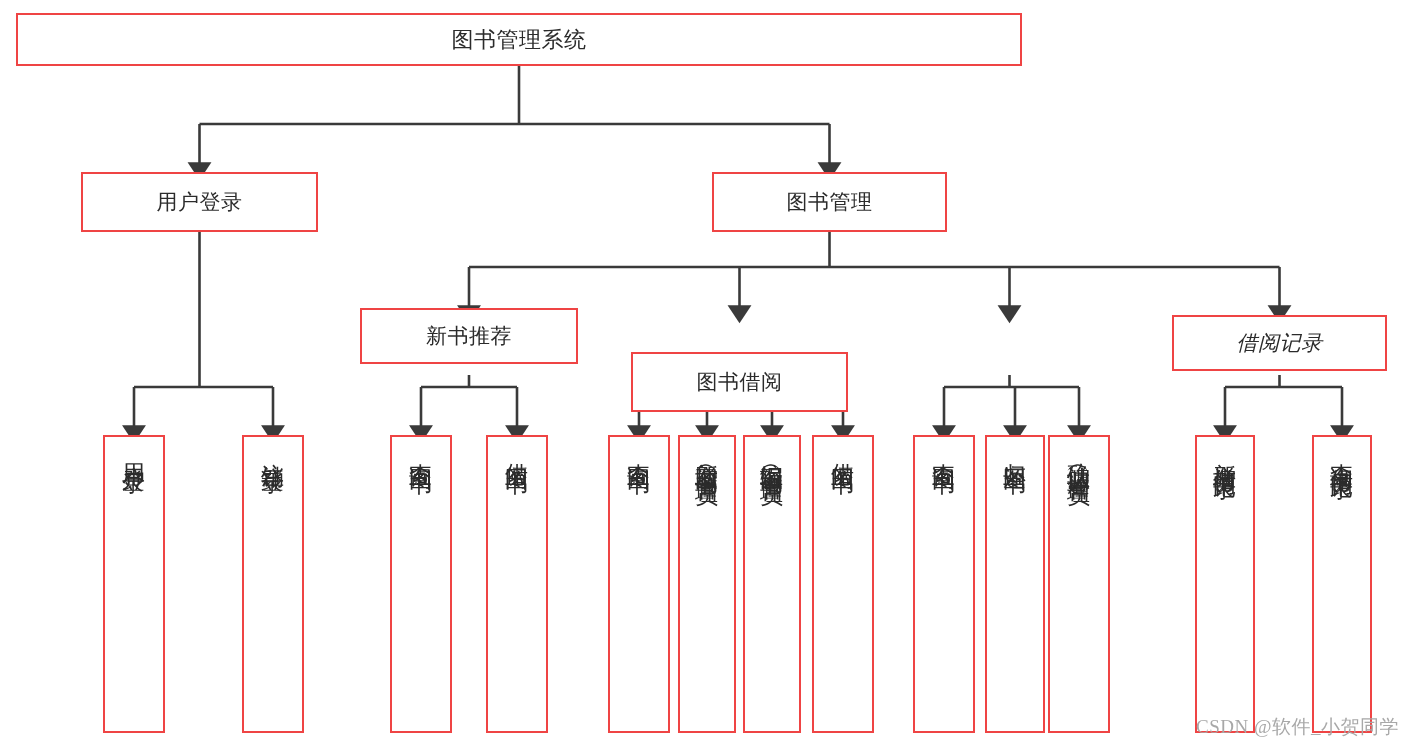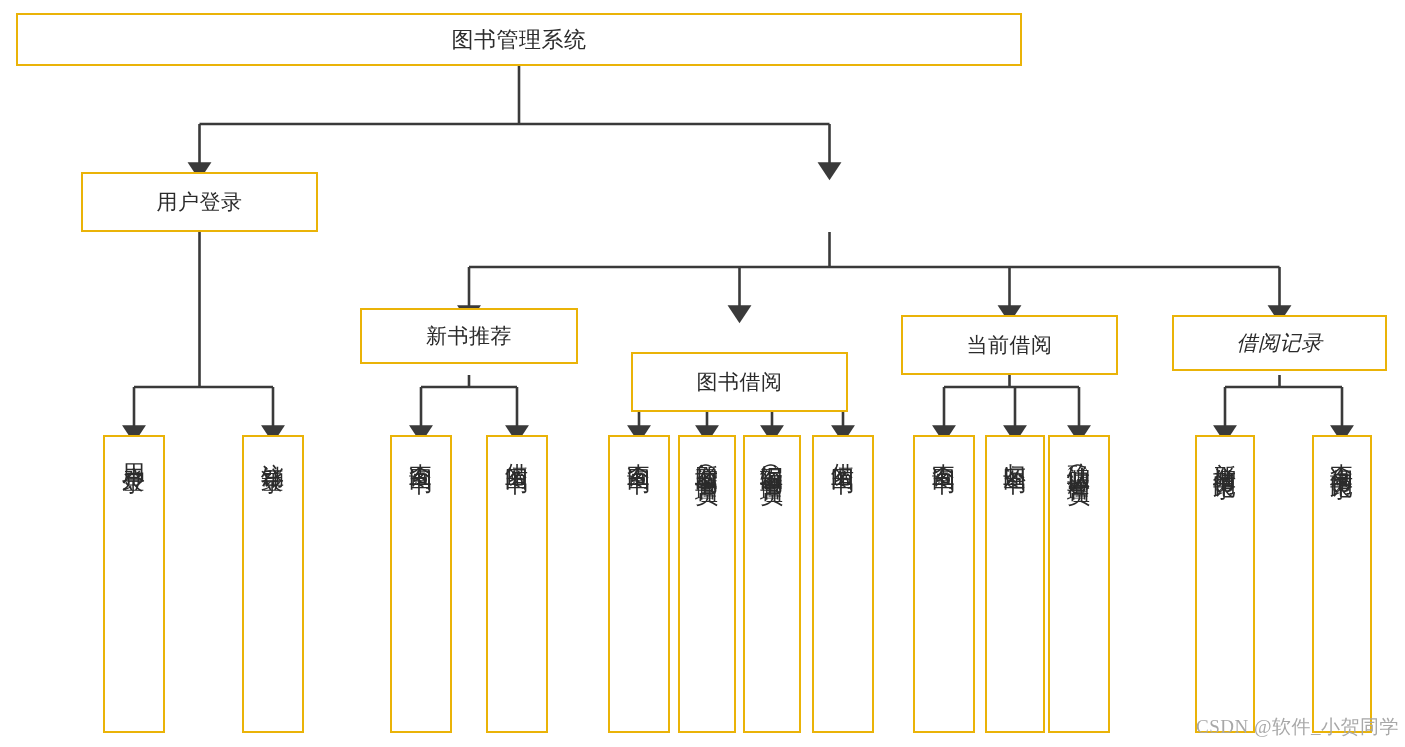--- a/index.html
+++ b/index.html
@@ -22,21 +22,21 @@
     position: absolute;
     left: 0;
     top: 0;
     width: 1405px;
     height: 747px;
     pointer-events: none;
   }
   .node {
     position: absolute;
     box-sizing: border-box;
-    border: 2px solid #eab308;
+    border: 2px solid #ef4444;
     background: #ffffff;
     display: flex;
     align-items: center;
     justify-content: center;
     text-align: right;
     color: #2b2b2b;
   }
   .node .label {
     display: block;
     line-height: 1.18;
@@ -120,29 +120,29 @@
       </g>
   </svg>
 
   <div class="node h root" style="left: 16px; top: 13px; width: 1006px; height: 53px;">
     <span class="label">图书管理系统</span>
   </div>
 
   <div class="node h" style="left: 81px; top: 172px; width: 237px; height: 60px;">
     <span class="label">用户登录</span>
   </div>
+  <div class="node h" style="left: 712px; top: 172px; width: 235px; height: 60px;">
+    <span class="label">图书管理</span>
+  </div>
 
   <div class="node h" style="left: 360px; top: 308px; width: 218px; height: 56px;">
     <span class="label">新书推荐</span>
   </div>
   <div class="node h" style="left: 631px; top: 315px; width: 217px; height: 60px; margin-top: 37px;">
     <span class="label">图书借阅</span>
-  </div>
-  <div class="node h" style="left: 901px; top: 315px; width: 217px; height: 60px;">
-    <span class="label">当前借阅</span>
   </div>
   <div class="node h" style="left: 1172px; top: 315px; width: 215px; height: 56px; font-style: italic;">
     <span class="label">借阅记录</span>
   </div>
 
   <div class="node v" style="left: 103px; top: 435px; width: 62px; height: 298px;">
     <span class="label">用户登录</span>
   </div>
   <div class="node v" style="left: 242px; top: 435px; width: 62px; height: 298px;">
     <span class="label">注销登录</span>

